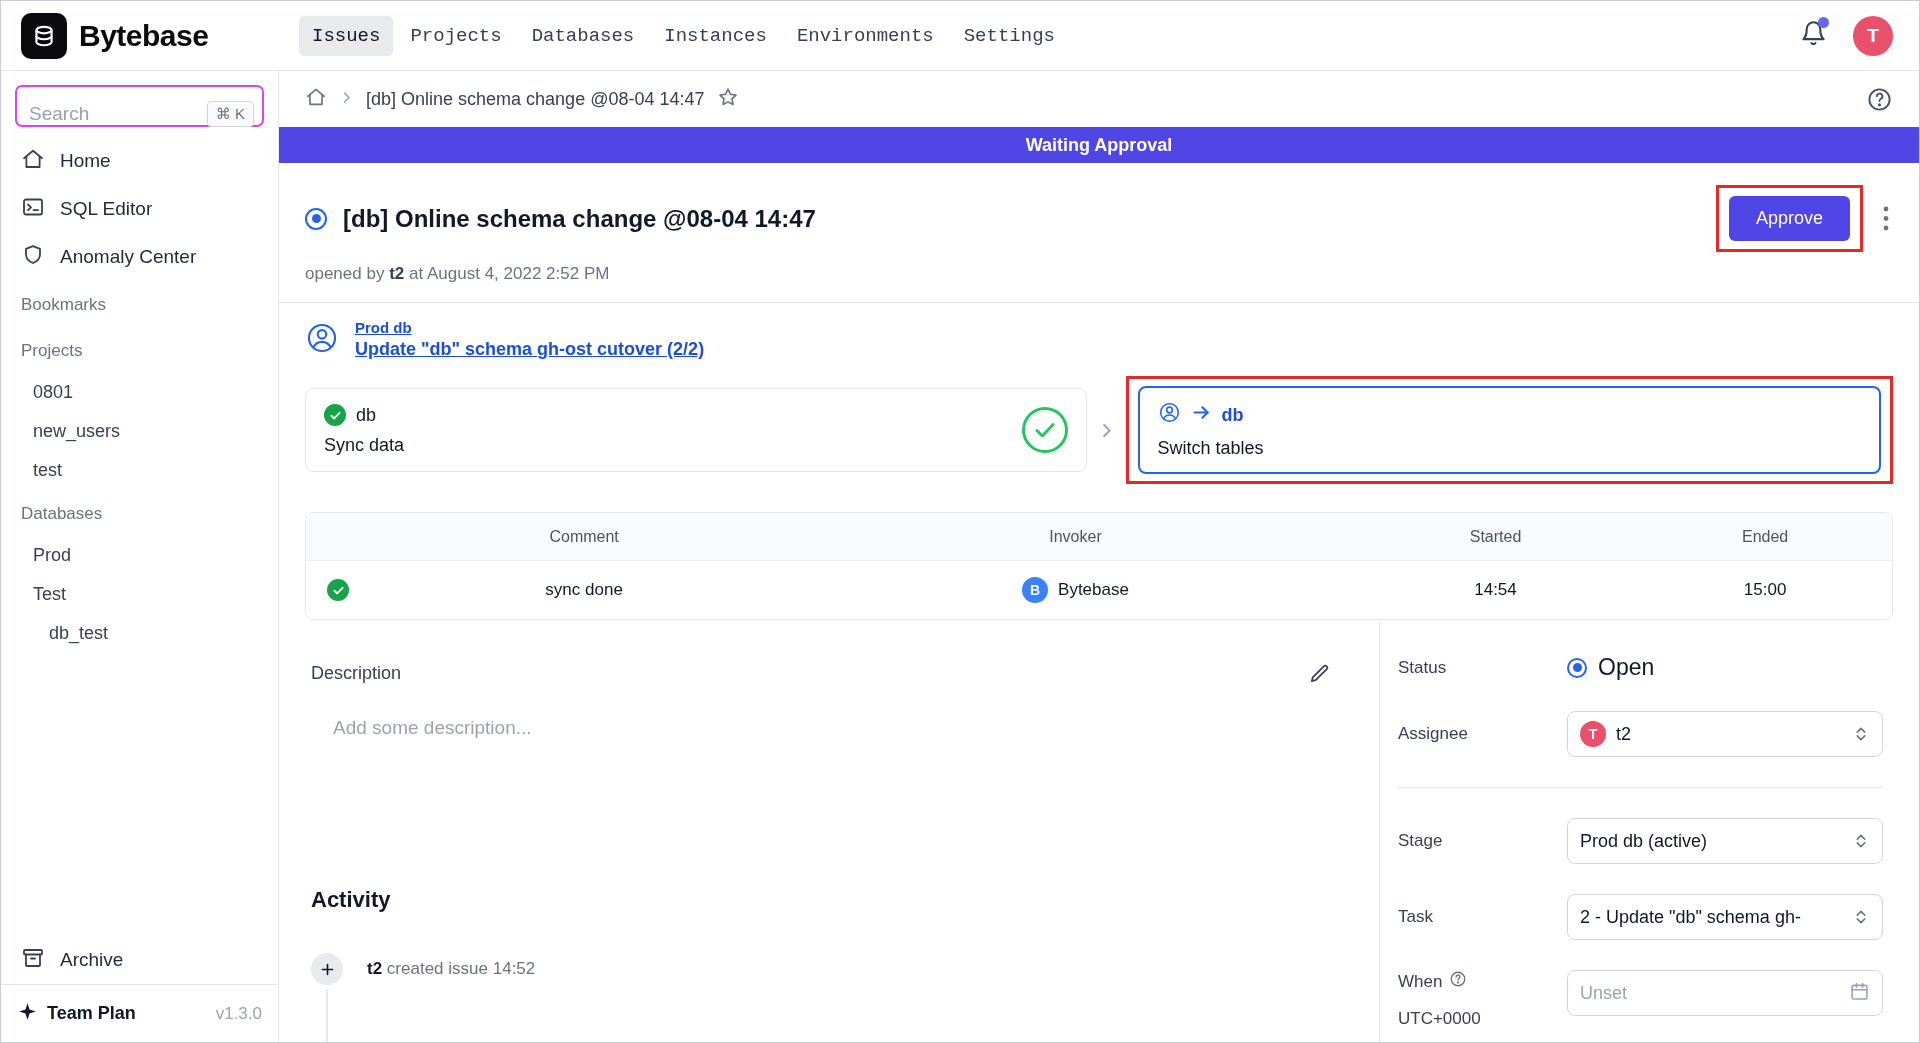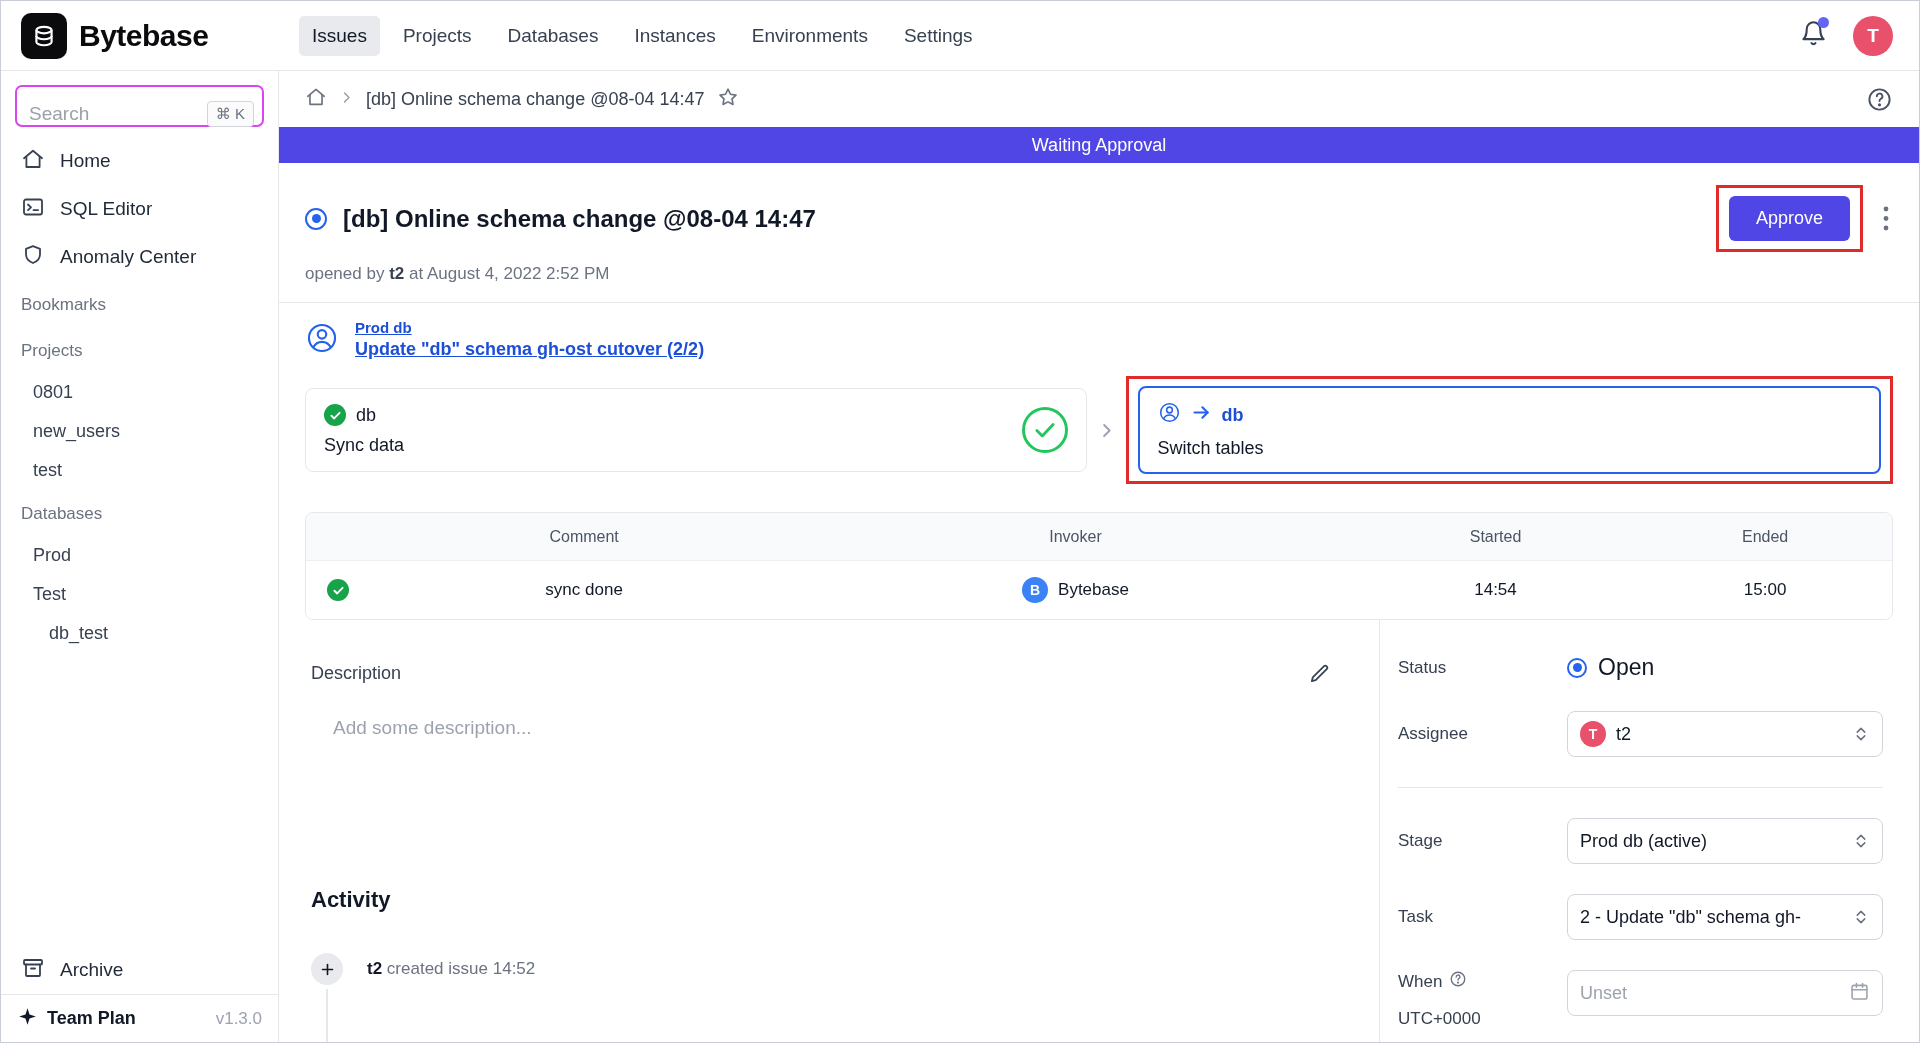--- a/index.html
+++ b/index.html
@@ -8,21 +8,21 @@
   .page { width:1920px; height:1043px; border:1px solid #c9ced6; background:#fff;
           display:flex; flex-direction:column; overflow:hidden; }
 
   
   .topnav { height:70px; flex:0 0 70px; display:flex; align-items:center;
             border-bottom:1px solid #e5e7eb; padding:0 26px 0 20px; background:#fff; }
   .brand { display:flex; align-items:center; gap:12px; width:250px; cursor:pointer; }
   .logo { width:46px; height:46px; background:#0b0b0e; border-radius:10px;
           display:flex; align-items:center; justify-content:center; }
   .brand-name { font-size:30px; font-weight:800; letter-spacing:-0.5px; color:#0b0b0e; }
-  .topnav nav { display:flex; align-items:flex-end; gap:10px; margin-left:28px; }
+  .topnav nav { display:flex; align-items:flex-end; gap:4px; margin-left:28px;font-family:Liberation Mono, monospace; }
   .nav-item { font-size:19px; color:#374151; padding:9px 13px; border-radius:5px; cursor:pointer; white-space:nowrap; }
   .nav-item.active { background:#e8eaed; color:#111827; }
   .topnav-right { margin-left:auto; display:flex; align-items:center; gap:26px; }
   .bell-wrap { position:relative; cursor:pointer; display:flex; }
   .bell-dot { position:absolute; top:-3px; right:-2px; width:11px; height:11px;
               border-radius:50%; background:#6366f1; }
   .avatar { width:40px; height:40px; border-radius:50%; background:#e8506b; color:#fff;
             display:flex; align-items:center; justify-content:center; font-size:19px;
             font-weight:700; cursor:pointer; }
 
@@ -38,32 +38,32 @@
   .search-input::placeholder { color:#9aa1ab; }
   .kbd { font-size:15px; color:#6b7280; border:1px solid #d1d5db; border-radius:4px; padding:3px 8px; background:#fbfbfc; white-space:nowrap; }
   .side-item { height:48px; display:flex; align-items:center; gap:15px; padding:0 12px;
                margin:0 8px; border-radius:6px; font-size:19px; color:#1f2937; cursor:pointer; }
   .side-label { height:44px; display:flex; align-items:center; padding:0 20px;
                 font-size:17px; color:#6b7280; margin-top:2px; }
   .side-sub { height:39px; display:flex; align-items:center; padding:0 20px 0 32px;
               font-size:18px; color:#374151; cursor:pointer; }
   .side-sub.deep { padding-left:48px; }
   .side-footer { margin-top:auto; }
-  .plan-row { border-top:1px solid #e5e7eb; height:48px; display:flex; align-items:center;
+  .plan-row { border-top:1px solid #e5e7eb; height:58px; display:flex; align-items:center;
               padding:0 16px; gap:9px; cursor:pointer; }
   .plan-name { font-size:18px; font-weight:700; color:#111827; }
   .version { margin-left:auto; color:#9ca3af; font-size:17px;text-align:center; }
 
   
   .main { flex:1; display:flex; flex-direction:column; min-width:0; overflow:hidden; }
   .crumb-bar { height:56px; flex:0 0 56px; display:flex; align-items:center; gap:12px; padding:0 26px; }
   .crumb-title { font-size:18px; color:#374151; cursor:pointer; }
   .help-btn { margin-left:auto; cursor:pointer; display:flex; }
   .banner { height:36px; flex:0 0 36px; background:#4f46e5; color:#fff; display:flex;
-            align-items:center; justify-content:center; font-size:18px; font-weight:400; }
+            align-items:center; justify-content:center; font-size:18px; font-weight:700; }
 
   .issue-head { padding:22px 26px 0; }
   .issue-head-row { display:flex; align-items:center; }
   .ring-dot { width:22px; height:22px; border:2.5px solid #2563eb; border-radius:50%;
               display:flex; align-items:center; justify-content:center; flex:0 0 22px; }
   .ring-dot::after { content:""; width:9px; height:9px; background:#2563eb; border-radius:50%; }
   .issue-title { font-size:24px; font-weight:700; margin-left:16px; color:#111827; }
   .approve-wrap { margin-left:auto; border:3px solid #e02b2b; padding:8px 10px; }
   .approve-btn { background:#4f46e5; color:#fff; border:none; border-radius:6px; font-size:18px;
                  font-weight:500; padding:12px 27px; cursor:pointer; font-family:inherit; }

